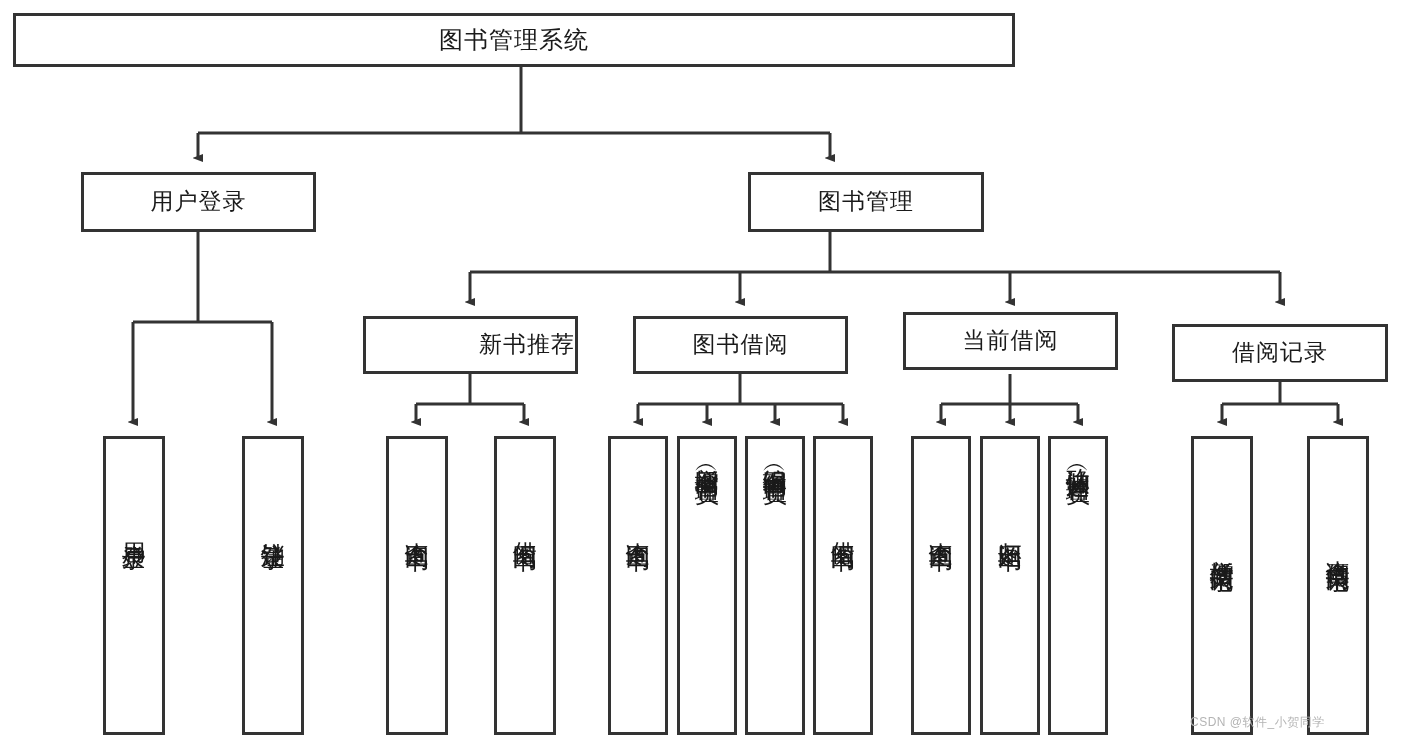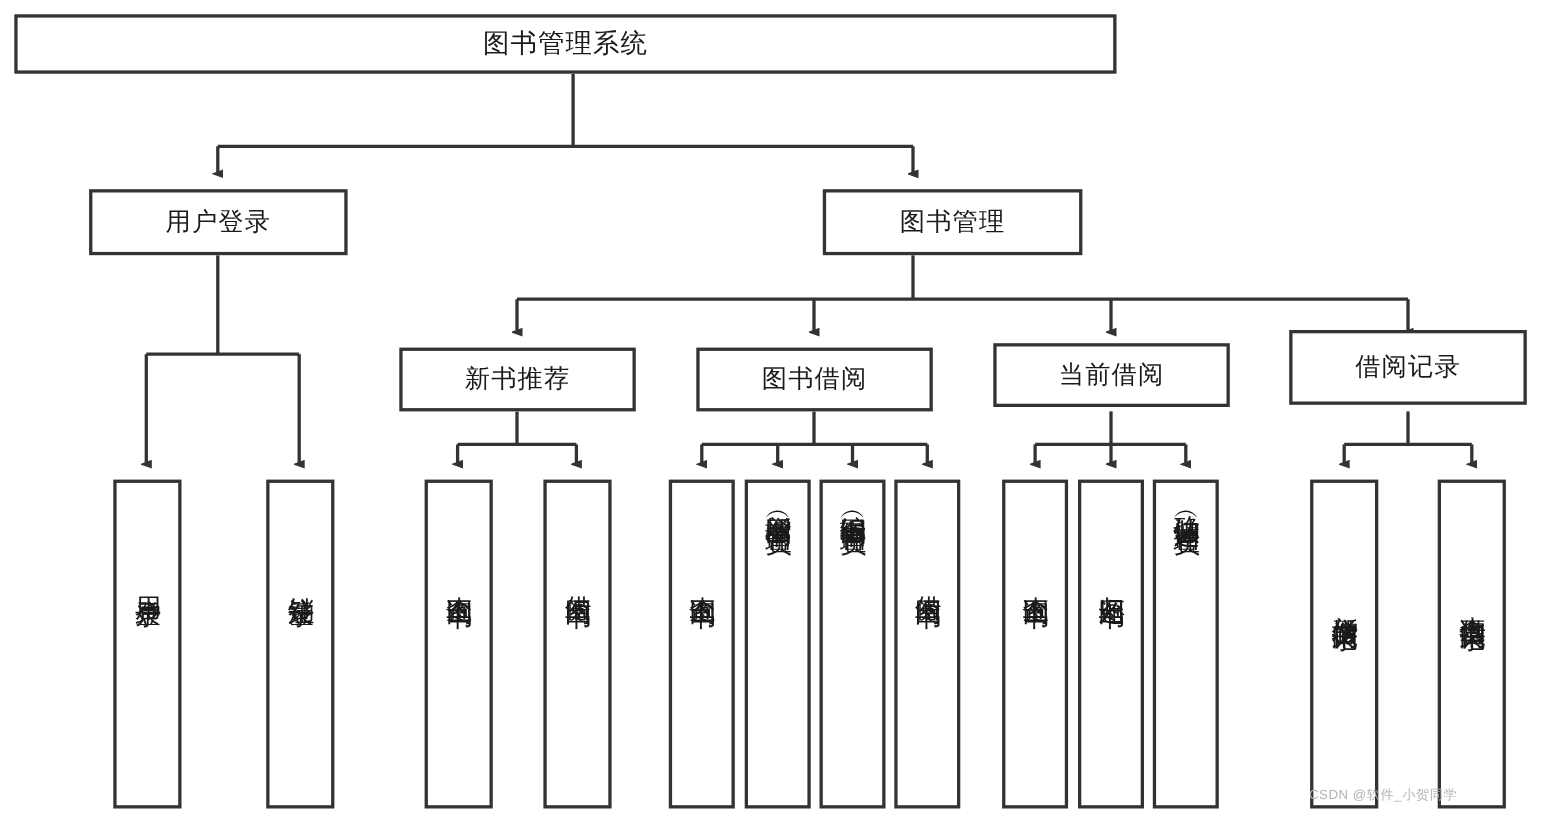--- a/index.html
+++ b/index.html
@@ -142,30 +142,30 @@
     <span class="label">图书管理系统</span>
   </div>
 
   <div class="node horiz" style="left:81px; top:172px; width:235px; height:60px;">
     <span class="label">用户登录</span>
   </div>
   <div class="node horiz" style="left:711px; top:172px; width:236px; height:60px;margin-left:37px;">
     <span class="label">图书管理</span>
   </div>
 
-  <div class="node horiz" style="left:363px; top:316px; width:215px; height:58px;">
+  <div class="node horiz" style="left:363px; top:316px; width:215px; height:58px;justify-content:flex-end;">
     <span class="label">新书推荐</span>
   </div>
   <div class="node horiz" style="left:633px; top:316px; width:215px; height:58px;justify-content:center;">
     <span class="label">图书借阅</span>
   </div>
   <div class="node horiz" style="left:903px; top:312px; width:215px; height:58px;">
     <span class="label">当前借阅</span>
   </div>
-  <div class="node horiz" style="left:1172px; top:300px; width:216px; height:68px;">
+  <div class="node horiz" style="left:1172px; top:324px; width:216px; height:58px;">
     <span class="label">借阅记录</span>
   </div>
 
   <div class="node vert pad" style="left:103px; top:436px; width:62px; height:299px;">
     <span class="label">用户登录</span>
   </div>
   <div class="node vert pad" style="left:242px; top:436px; width:62px; height:299px;">
     <span class="label">注销登录</span>
   </div>
 

